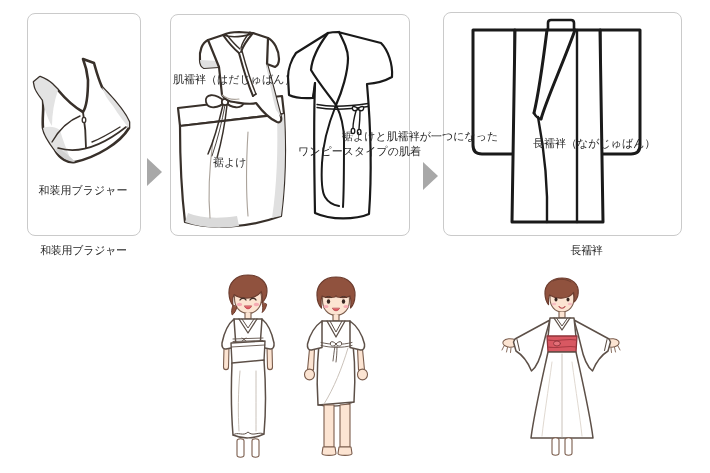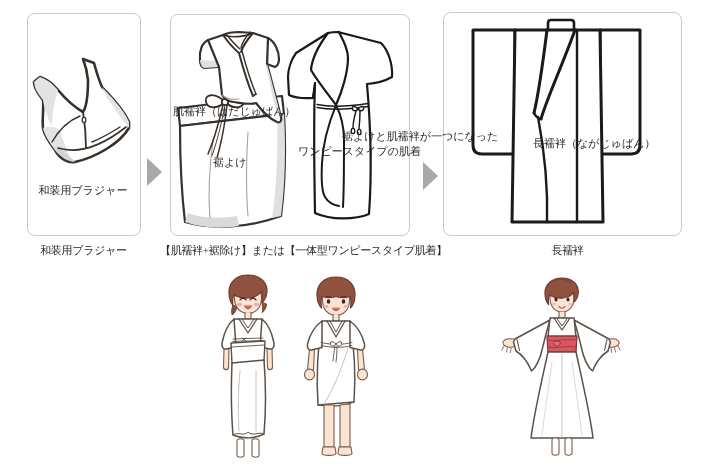--- a/index.html
+++ b/index.html
@@ -198,23 +198,22 @@
       <ellipse cx="59" cy="71.5" rx="3.5" ry="2.5" fill="#e37079" stroke="#8f333a" stroke-width="0.9"></ellipse>
       <path d="M50,80 C43,112 36,142 33,166 L95,166 C92,142 85,112 78,80 Z" fill="#fff" stroke="#5d5048" stroke-width="1.5"></path>
       <path d="M64,82 L64,165" fill="none" stroke="#c4bbb2" stroke-width="0.9"></path>
       <path d="M54,90 C50,120 46,145 44,164 M74,90 C78,120 82,145 84,164" fill="none" stroke="#ddd5cc" stroke-width="0.9"></path>
       <path d="M54,168 C54,165 61,165 61,168 L61,181 C61,184 54,184 54,181 Z" fill="#fff" stroke="#7a5c4c" stroke-width="1.1"></path>
       <path d="M67,168 C67,165 74,165 74,168 L74,181 C74,184 67,184 67,181 Z" fill="#fff" stroke="#7a5c4c" stroke-width="1.1"></path>
     </g>
   </svg>
 
   <div class="lbl" style="left:27px;top:183px;width:112px;text-align:center;">和装用ブラジャー</div>
-  <div class="lbl" style="left:173px;top:72px;margin-top:32px;">肌襦袢（はだじゅばん）</div>
+  <div class="lbl" style="left:173px;top:72px;">肌襦袢（はだじゅばん）</div>
   <div class="lbl" style="left:213px;top:155px;">裾よけ</div>
   <div class="lbl" style="left:298px;top:129px;margin-left:44px;">裾よけと肌襦袢が一つになった</div>
   <div class="lbl" style="left:533px;top:136px;">長襦袢（ながじゅばん）</div>
   <div class="lbl" style="left:298px;top:144px;">ワンピースタイプの肌着</div>
 
   <div class="cap" style="left:17px;width:133px;">和装用ブラジャー</div>
-  <div class="cap" style="left:160px;width:278px;">【肌襦袢+裾除け】または【一体型ワンピースタイプ肌着】</div>
-  <div class="cap" style="left:449px;width:237px;">長襦袢</div>
+  <div class="cap" style="left:468px;width:237px;">長襦袢</div>
 
 </div>
 
 </body></html>

